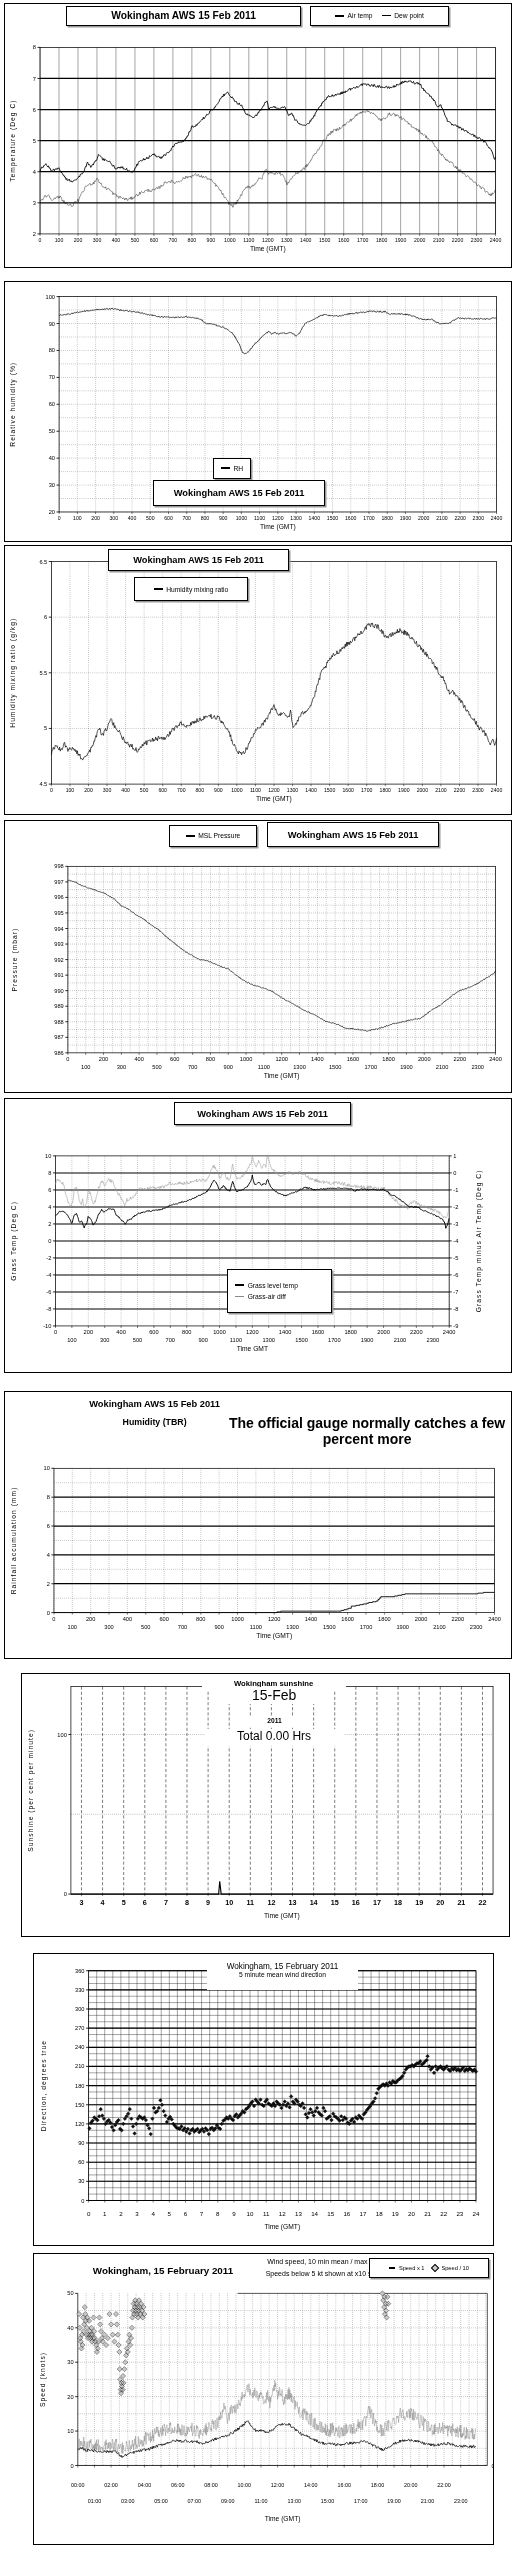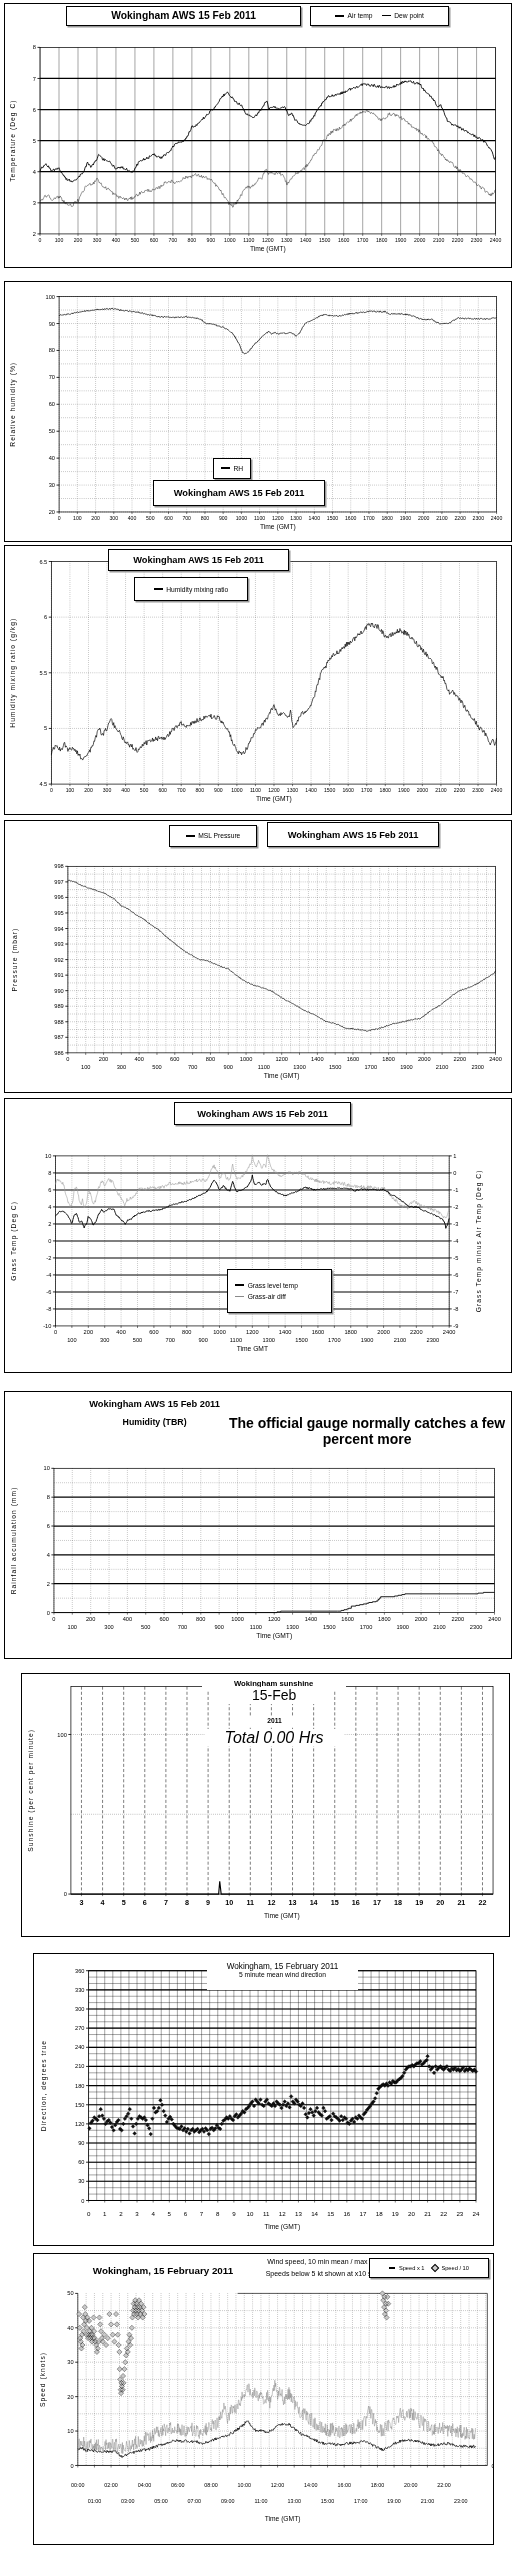--- a/index.html
+++ b/index.html
@@ -39,21 +39,21 @@
   #c3-legend{left:164px;top:4.1px;width:88px;height:21.6px;}
   #c3-title{left:262px;top:1px;width:172px;height:25px;font-size:9.3px;}
   #c4-title{left:169px;top:3.1px;width:177px;height:23px;font-size:9.3px;}
   #c4-legend{left:222px;top:170px;width:105px;height:44px;}
   #c5-t1{left:67px;top:7.2px;width:165px;height:13.4px;font-size:9.3px;font-weight:bold;}
   #c5-t2{left:98px;top:25px;width:103px;height:12.4px;font-size:8.8px;font-weight:bold;}
   #c5-note{left:221px;top:23px;width:282px;height:12.4px;font-size:14px;font-weight:bold;}
   #c6-t1{left:180px;top:5.2px;width:144px;height:11.3px;font-size:7.7px;font-weight:bold;}
   #c6-t2{left:201px;top:13px;width:103px;height:16.5px;font-size:14px;}
   #c6-t3{left:227px;top:43px;width:52px;height:9.3px;font-size:6.7px;font-weight:bold;}
-  #c6-t4{left:183px;top:55px;width:139px;height:16.5px;font-size:16px;font-style:italic;}
+  #c6-t4{left:183px;top:55px;width:139px;height:16.5px;font-size:12px;}
   #c7-title{left:173px;top:6.2px;width:151px;height:30px;padding-top:2.1px;}
   #c7-title .l1{font-size:8.2px;}
   #c7-title .l2{font-size:6.7px;}
   #c8-title{left:44px;top:11.3px;width:170px;height:14.4px;font-size:9.8px;font-weight:bold;}
   #c8-s1{left:206px;top:4.1px;width:170px;height:10.3px;font-size:7px;}
   #c8-s2{left:206px;top:15.5px;width:170px;height:10.3px;font-size:7px;}
   #c8-legend{left:335px;top:4.1px;width:120px;height:19.6px;gap:7.2px;}
   #c8-legend .leg-item{font-size:5.7px;}
 </style>
 </head>

